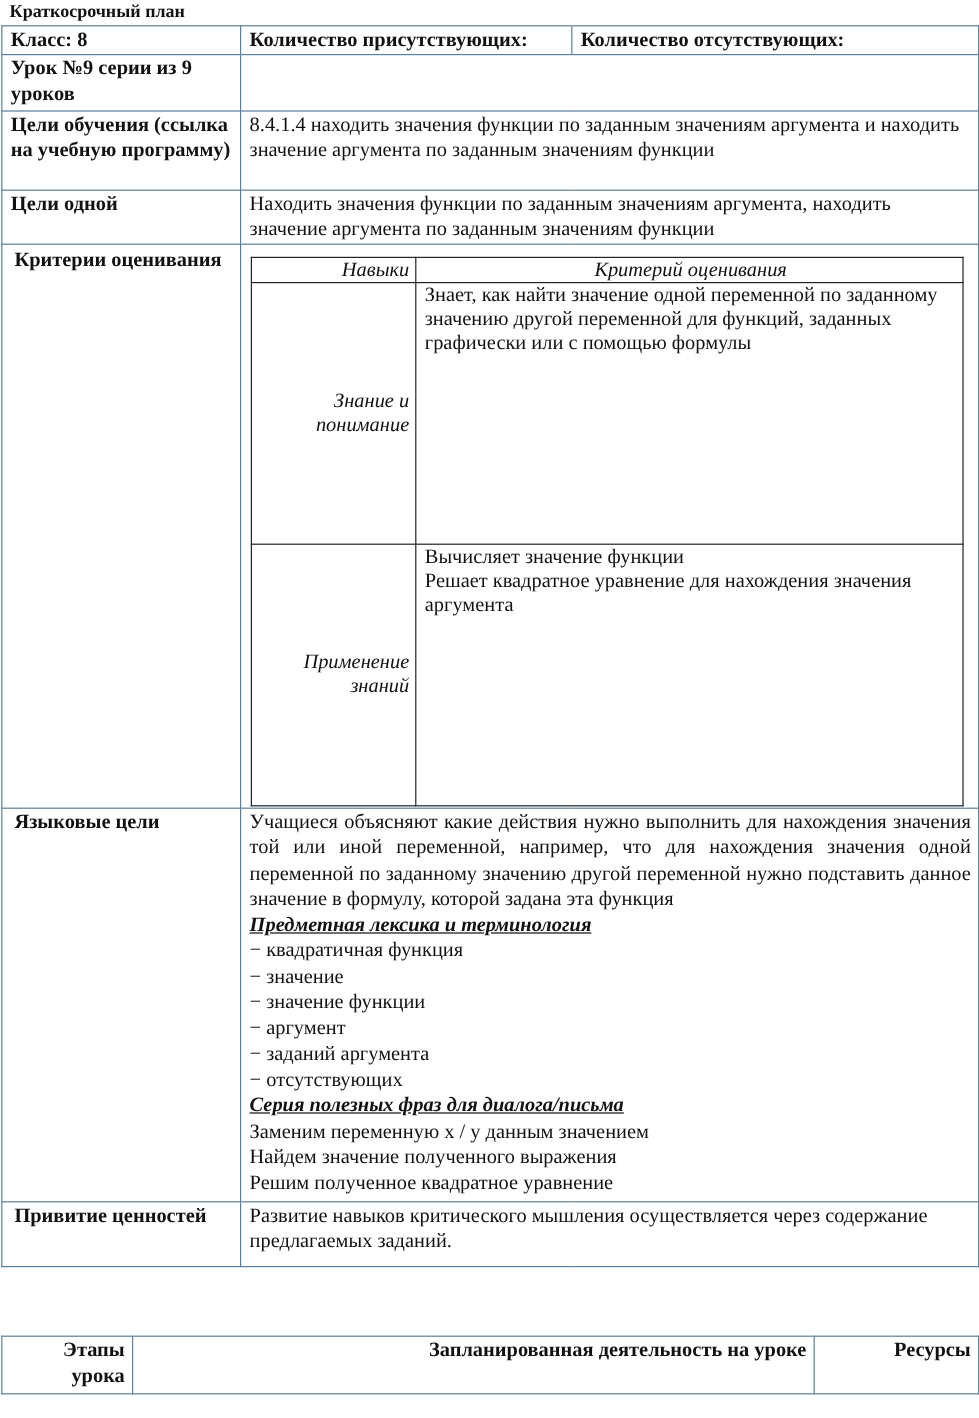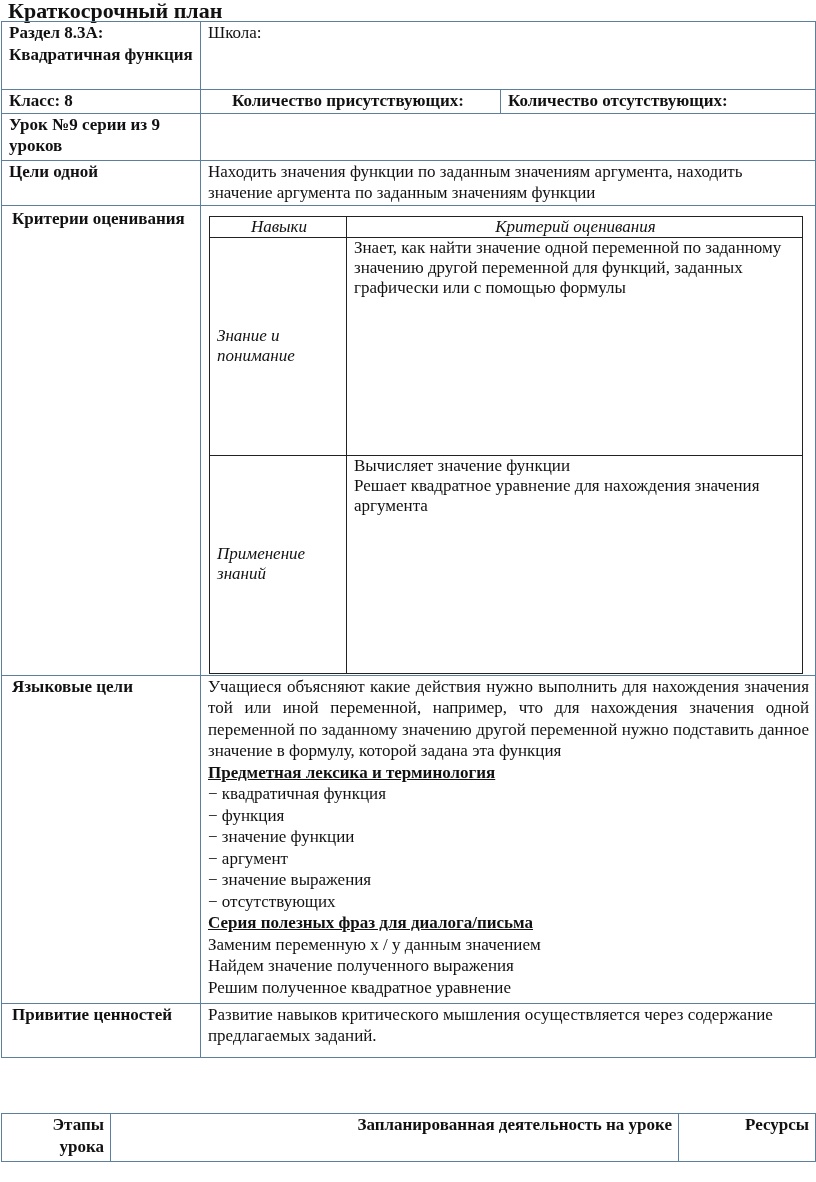--- a/index.html
+++ b/index.html
@@ -5,98 +5,98 @@
   html, body { margin: 0; padding: 0; background: #ffffff; }
   body {
     width: 816px; height: 1182px; position: relative; overflow: hidden;
     font-family: "Liberation Serif", "DejaVu Serif", serif;
     color: #111;
     font-size: 17px;
     line-height: 21.5px;
   }
   .doc-title {
     position: absolute; left: 8px; top: 0px;
-    font-weight: bold; font-size: 22px; line-height: 21px;
+    font-weight: bold; font-size: 15px; line-height: 21px;
   }
   table.main {
     position: absolute; left: 1px; top: 21px;
     width: 814px;
     border-collapse: collapse;
     table-layout: fixed;
   }
   table.main td {
     border: 1.5px solid #5b7f9c;
     vertical-align: top;
     padding: 0 6px 1px 7px;
   }
   .lbl { font-weight: bold; }
   .row-section td { height: 66px; }
   .row-crit td { height: 217px; }
   .row-lang td { height: 326px; padding-top: 2px; }
   .row-values td { height: 52px; padding-top: 3px; }
   .justify { text-align: justify; }
-  .subhead { font-weight: bold; text-decoration: underline; }
+  .subhead { font-weight: bold; font-style: italic; text-decoration: underline; }
   table.crit {
     margin: 10px 0 0 1px;
     width: 594px;
     border-collapse: collapse;
     table-layout: fixed;
   }
   table.crit td, table.crit th {
     border: 1px solid #222;
     padding: 0 5px 0 7px;
     font-weight: normal;
     line-height: 20px;
   }
   table.crit th { font-style: italic; text-align: center; }
-  table.crit .skill { font-style: italic; vertical-align: middle; width: 124px; }
+  table.crit .skill { font-style: italic; vertical-align: middle; width: 124px; text-align: right; }
   .split-cell { padding: 0 !important; }
-  .split { display: flex; margin-left: 24px; }
+  .split { display: flex; }
   .split > div { padding: 0 6px 1px 7px; }
   .split .left { width: 262px; border-right: 1.5px solid #5b7f9c; }
   .plan-head td { font-weight: bold; text-align: right; }
   .plan-head td.res { vertical-align: top; }
 </style>
 </head>
 <body>
 
 <div class="doc-title">Краткосрочный план</div>
 
 <table class="main">
   <colgroup>
     <col style="width:199px">
     <col style="width:94px">
     <col style="width:181px">
     <col style="width:340px">
   </colgroup>
 
   <tbody>
-      <tr class="row-section">
-    <td class="lbl">Раздел 8.3A: Квадратичная функция</td>
-    <td colspan="3">Школа:</td>
-  </tr>
 
 
   <tr>
     <td class="lbl">Класс: 8</td>
     <td colspan="3" class="split-cell">
       <div class="split">
         <div class="left lbl">Количество присутствующих:</div>
         <div class="lbl">Количество отсутствующих:</div>
       </div>
     </td>
   </tr>
 
 
   <tr style="height:47px">
     <td class="lbl">Урок №9 серии из 9 уроков</td>
     <td colspan="3"></td>
   </tr>
 
 
+  <tr style="height:66px">
+    <td class="lbl">Цели обучения (ссылка на учебную программу)</td>
+    <td colspan="3">8.4.1.4 находить значения функции по заданным значениям аргумента и находить значение аргумента по заданным значениям функции</td>
+  </tr>
 
   <tr style="height:44px">
     <td class="lbl">Цели одной</td>
     <td colspan="3">Находить значения функции по заданным значениям аргумента, находить значение аргумента по заданным значениям функции</td>
   </tr>
 
   <tr class="row-crit">
     <td class="lbl" style="padding-top:2px;padding-left:10px">Критерии оценивания</td>
     <td colspan="3">
       <table class="crit">
@@ -120,24 +120,24 @@
           </table>
     </td>
   </tr>
 
   <tr class="row-lang">
     <td class="lbl" style="padding-left:10px">Языковые цели</td>
     <td colspan="3">
       <div class="justify">Учащиеся объясняют какие действия нужно выполнить для нахождения значения той или иной переменной, например, что для нахождения значения одной переменной по заданному значению другой переменной нужно подставить данное значение в формулу, которой задана эта функция</div>
       <div class="subhead">Предметная лексика и терминология</div>
       <div>− квадратичная функция</div>
-      <div>− функция</div>
+      <div>− значение</div>
       <div>− значение функции</div>
       <div>− аргумент</div>
-      <div>− значение выражения</div>
+      <div>− заданий аргумента</div>
       <div>− отсутствующих</div>
       <div class="subhead">Серия полезных фраз для диалога/письма</div>
       <div>Заменим переменную x / y данным значением</div>
       <div>Найдем значение полученного выражения</div>
       <div>Решим полученное квадратное уравнение</div>
     </td>
   </tr>
 
   <tr class="row-values">
     <td class="lbl" style="padding-left:10px">Привитие ценностей</td>

